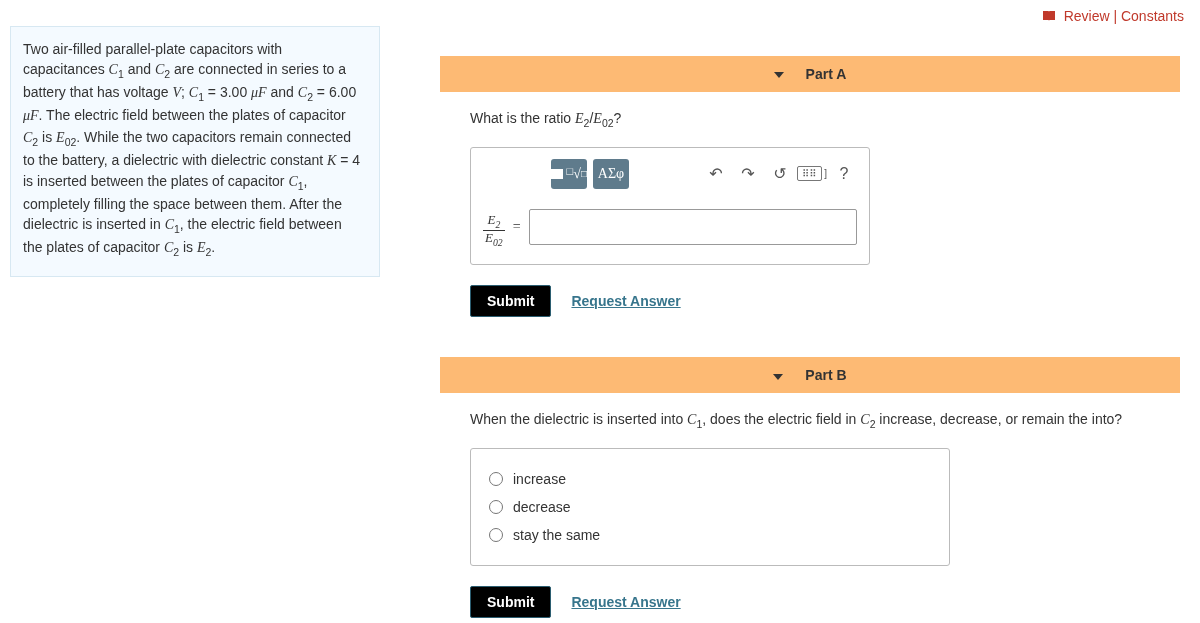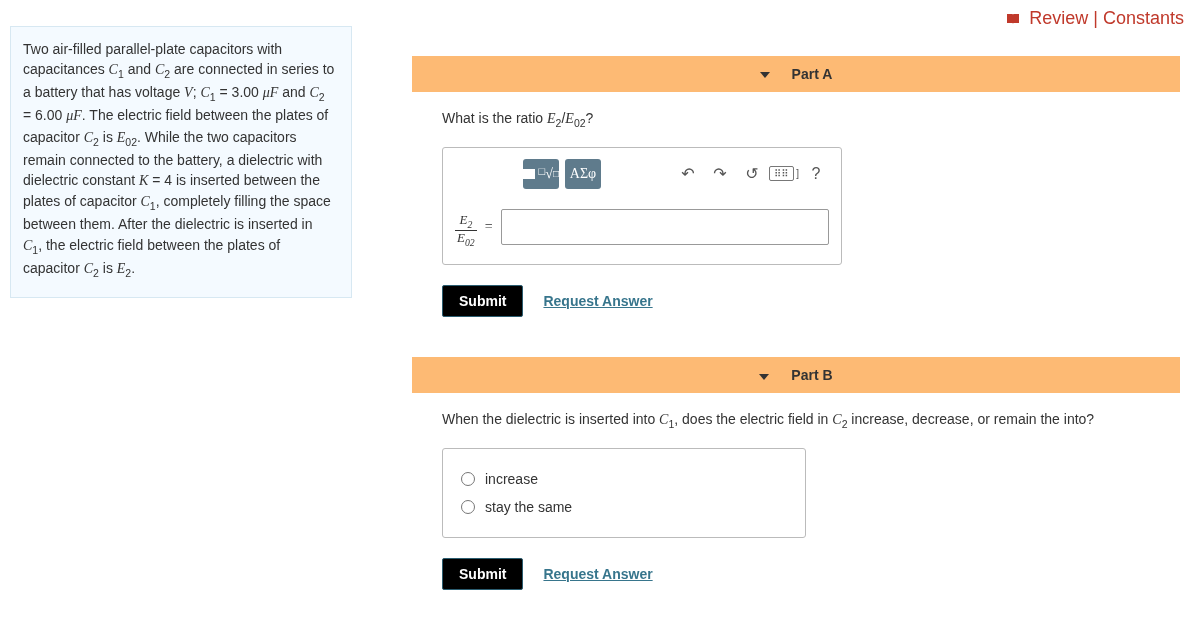--- a/index.html
+++ b/index.html
@@ -9,32 +9,32 @@
     color: #333;
     background: #fff;
     width: 1200px;
     position: relative;
   }
   .top-links {
     position: absolute;
     top: 8px;
     right: 16px;
     color: #c0392b;
-    font-size: 18px;
+    font-size: 14px;
     text-align: center;
   }
   .top-links .book-icon { margin-right: 4px; vertical-align: middle; }
   .top-links a { color: #c0392b; text-decoration: none; cursor: pointer; }
   .main {
     display: flex;
     padding: 16px 0 0 0;
     align-items: flex-start;
   }
   .problem-panel {
-    width: 342px;
+    width: 370px;
     margin: 10px 10px 0 10px;
     padding: 12px 16px 16px 12px;
     background: #f4faff;
     border: 1px solid #d7e8f2;
     line-height: 1.45;
     color: #333;
   }
   .problem-panel .it { font-style: italic; font-family: 'Times New Roman', serif;}
   sub { font-size: 0.75em; }
   .right-col {
@@ -145,21 +145,21 @@
     color:#37758c;
     text-decoration: underline;
     font-weight:bold;
     cursor:pointer;
     font-size: 14px;
     text-align: right;
   }
   .radio-box {
     border:1px solid #bbb;
     border-radius:3px;
-    width: 364px;
+    width: 480px;
     padding: 16px 18px;
   }
   .radio-row {
     display:flex;
     align-items:center;
     gap:10px;
     padding: 6px 0;
   }
   .radio-row input { width:14px;height:14px; cursor:pointer;}
   .kbd-icon {
@@ -247,20 +247,24 @@
           <span>When the dielectric is inserted into </span><span class="it">C</span><sub>1</sub><span>, does the electric field in </span><span class="it">C</span><sub>2</sub><span> increase, decrease, or remain the into?</span>
         </div>
 
         <div class="radio-box">
           <label class="radio-row">
             <input type="radio" name="pb" style="">
             <span>increase</span>
           </label>
           <label class="radio-row">
             <input type="radio" name="pb" style="">
+            <span>decrease</span>
+          </label>
+          <label class="radio-row">
+            <input type="radio" name="pb" style="">
             <span>stay the same</span>
           </label>
         </div>
 
         <div class="submit-row">
           <button class="submit-btn">Submit</button>
           <a class="request-link">Request Answer</a>
         </div>
       </div>
     </div>

